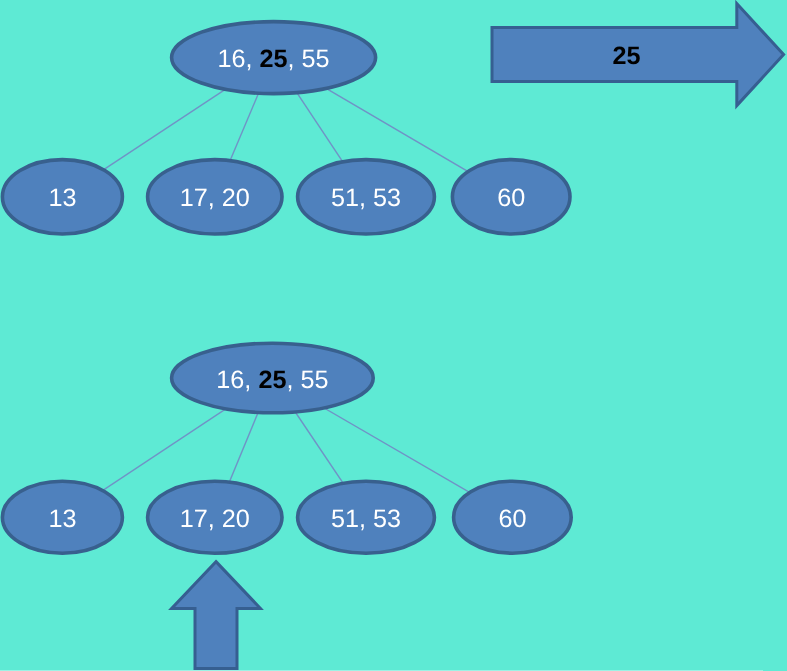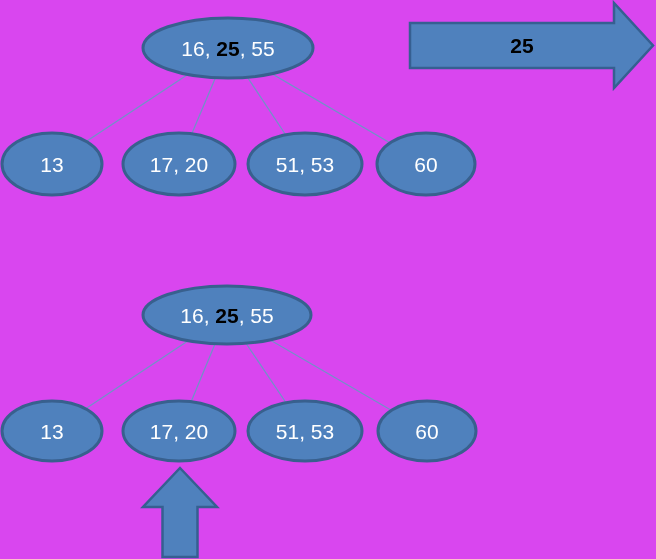--- a/index.html
+++ b/index.html
@@ -5,21 +5,21 @@
   html, body {
     margin: 0;
     padding: 0;
     background: #ffffff;
     font-family: "Liberation Sans", sans-serif;
   }
   .stage {
     position: relative;
     width: 656px;
     height: 559px;
-    background: #d946ef;
+    background: #5eead4;
     overflow: hidden;
   }
   svg { display: block; }
   .connector {
     stroke: #7093c6;
     stroke-width: 1.2;
     fill: none;
   }
   .node {
     fill: #4f81bd;

